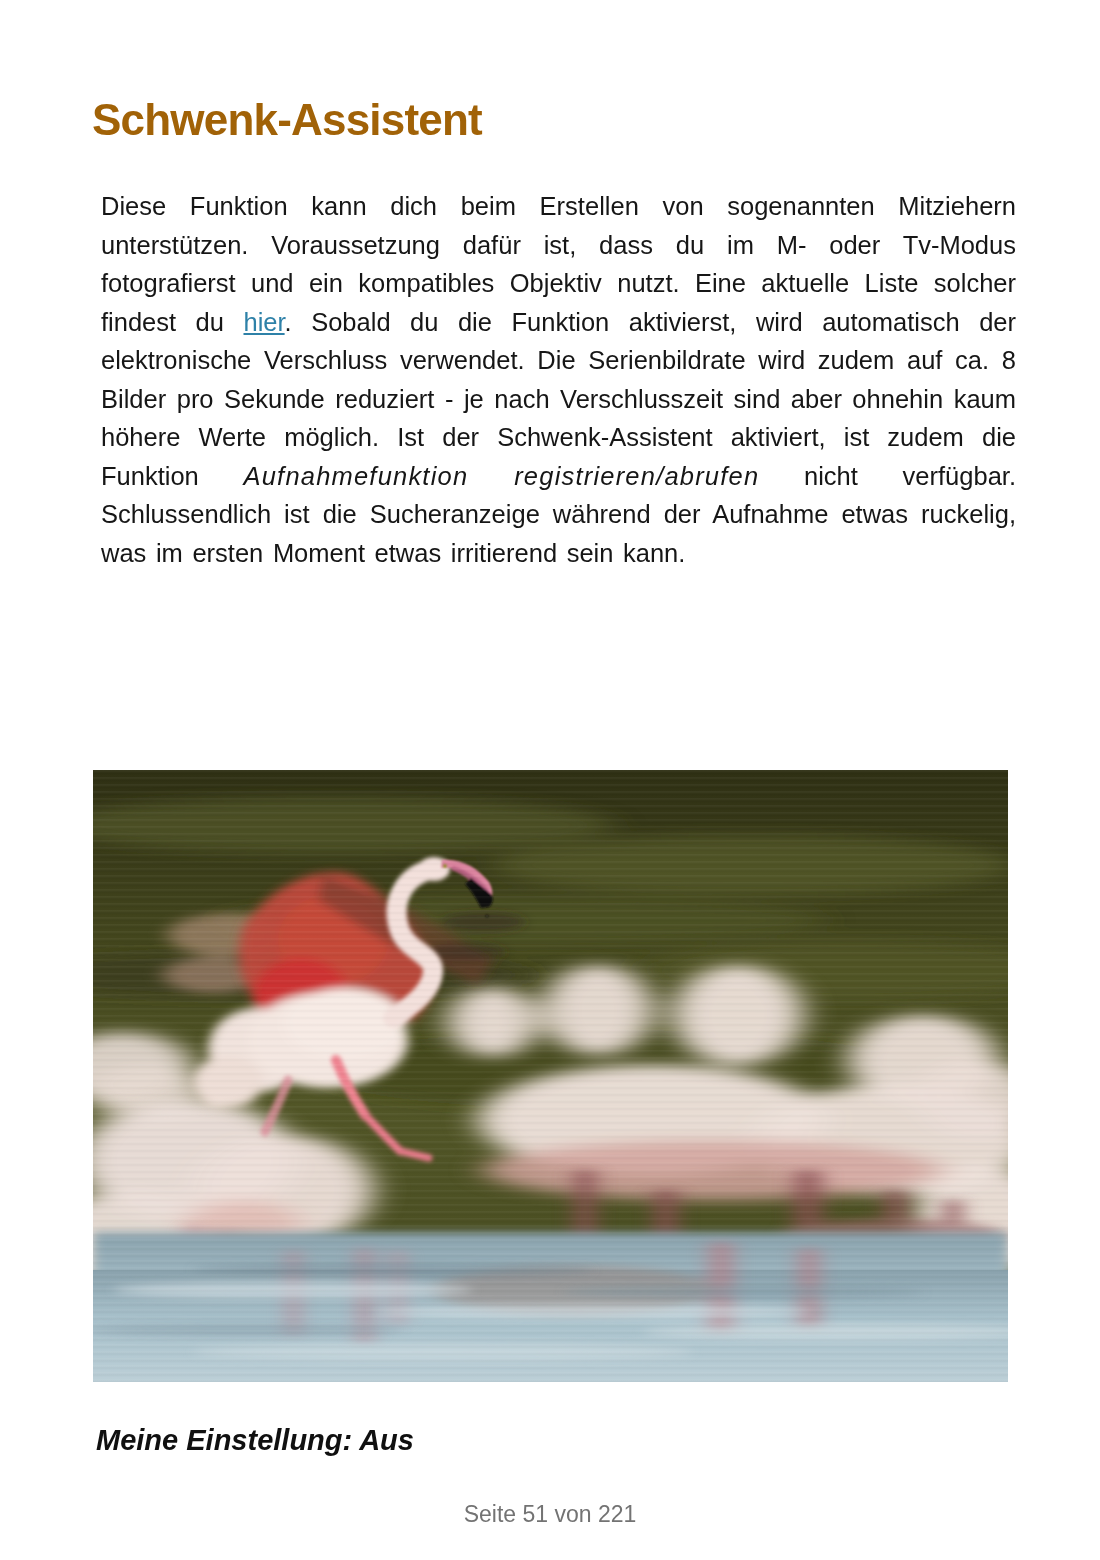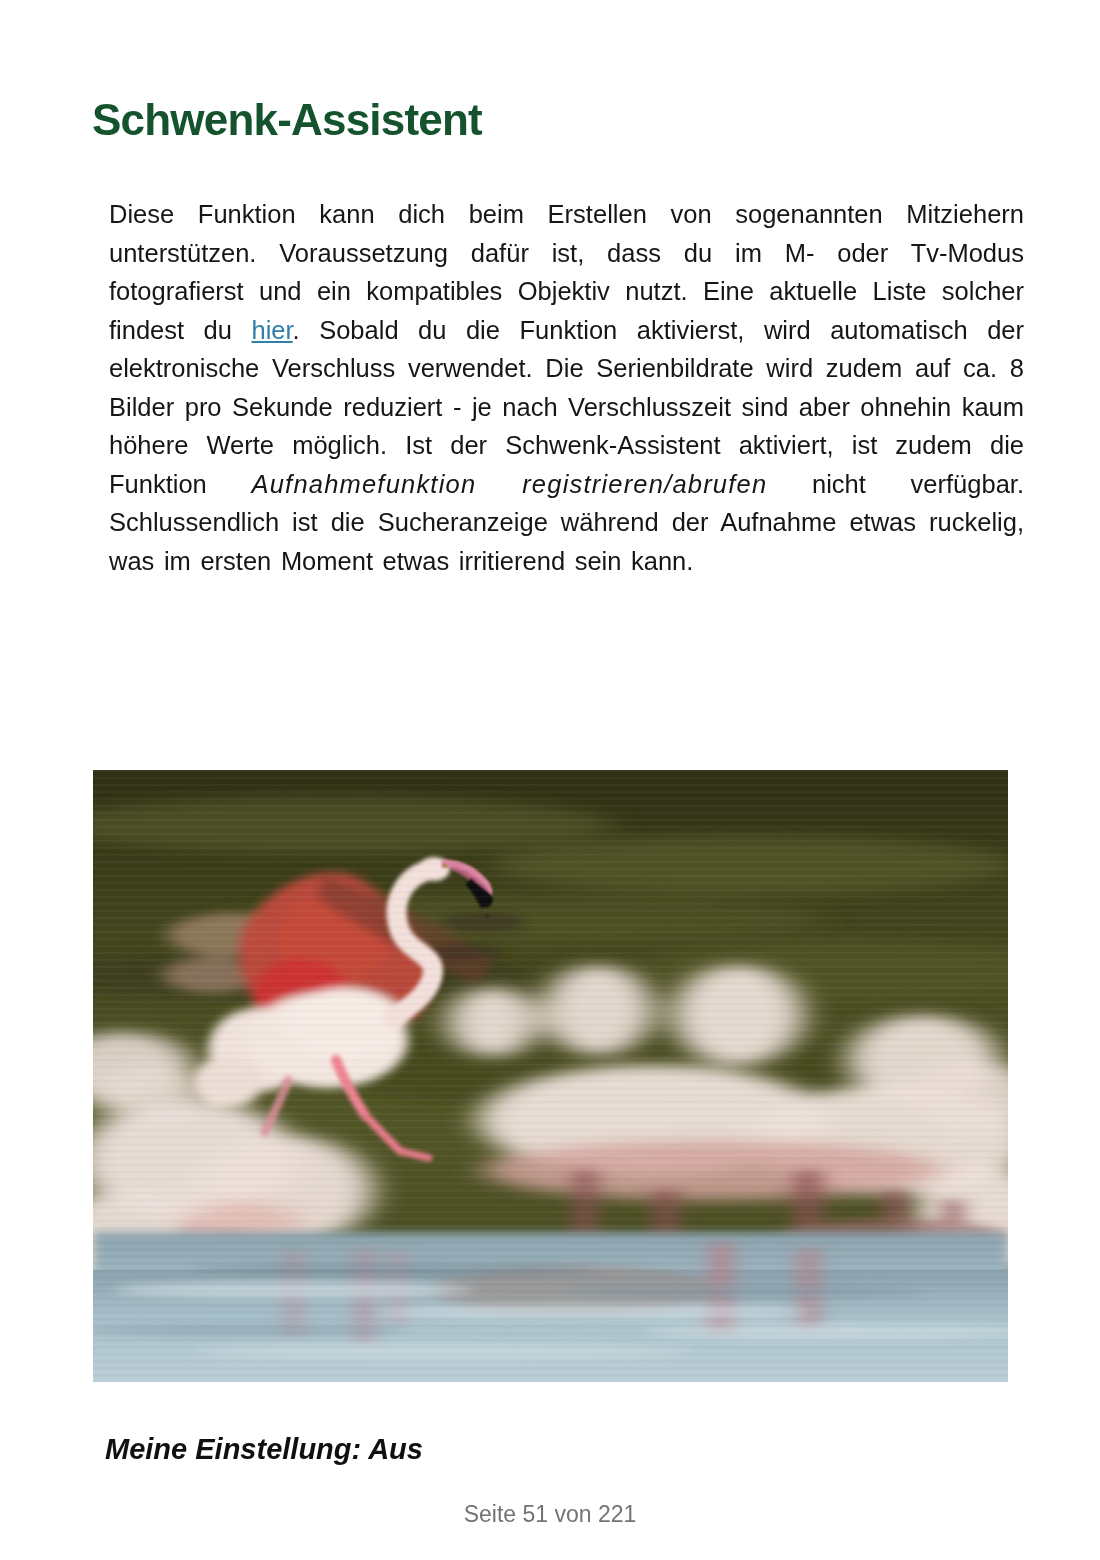--- a/index.html
+++ b/index.html
@@ -3,45 +3,45 @@
 <meta charset="utf-8">
 <style>
   html,body { margin:0; padding:0; background:#ffffff; }
   .page {
     position:relative; width:1100px; height:1560px; background:#ffffff;
     font-family:"Liberation Sans", sans-serif; color:#161616; overflow:hidden;
   }
   .title {
     position:absolute; left:92px; top:95px; margin:0;
     font-size:44px; font-weight:bold; letter-spacing:-0.8px;
-    color:#14532d;
+    color:#a16207;
   }
   .para {
-    position:absolute; left:93px; width:915px; margin:16px;
+    position:absolute; left:93px; width:915px; margin:8px;
     font-size:25.5px; line-height:38.5px; text-align:justify;
     word-spacing:2.5px; color:#161616;
   }
   .para-intro { top:179px; }
   .para-reco  { top:590px; }
   .inline-link { color:#2e81a8; text-decoration:underline; cursor:pointer; }
   .func { font-style:italic; letter-spacing:1.2px; }
   .photo {
     position:absolute; left:93px; top:770px; width:915px; height:612px;
     margin:0; overflow:hidden; background:#44471f;
   }
   .photo svg { display:block; width:915px; height:612px; }
   .photo .streaks {
     position:absolute; left:0; top:0; right:0; bottom:0;
     background:repeating-linear-gradient(to bottom,
       rgba(255,255,255,0.045) 0px, rgba(255,255,255,0.045) 1px,
       rgba(0,0,0,0.03) 3px, rgba(0,0,0,0.0) 5px, rgba(0,0,0,0.0) 7px);
     pointer-events:none;
   }
   .setting {
-    position:absolute; left:93px; top:1421px; margin:12px;
+    position:absolute; left:93px; top:1421px; margin:3px;
     font-size:29px; font-weight:bold; font-style:italic; color:#101010;
   }
   .footer {
     position:absolute; left:0; top:1501px; width:100%;
     text-align:center; font-size:23px; color:#737373;
   }
 </style>
 </head>
 <body>
 

